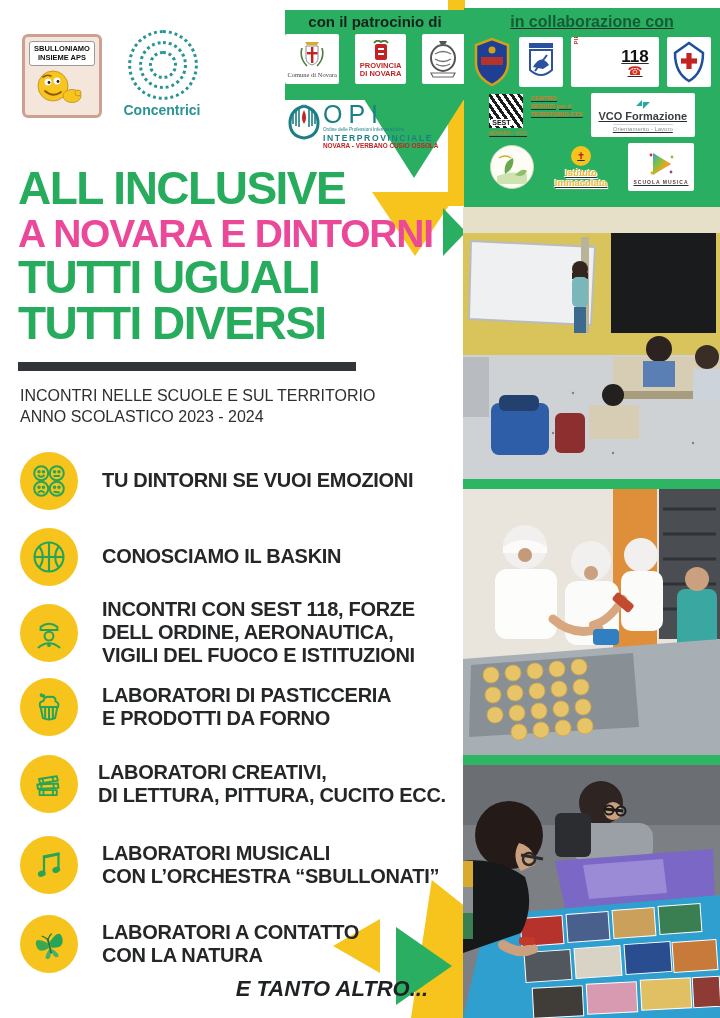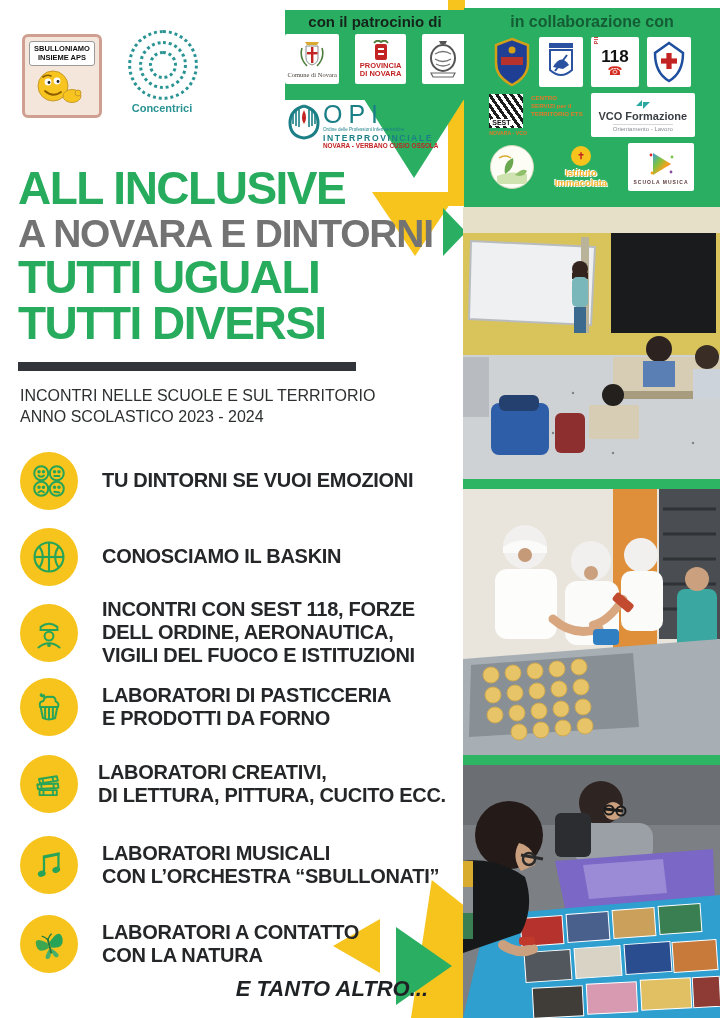--- a/index.html
+++ b/index.html
@@ -22,45 +22,45 @@
   
   .sbul{left:22px;top:34px;width:80px;height:84px;background:#f4e6db;border:3px solid #cfa091;border-radius:6px;box-sizing:border-box;text-align:center;}
   .sbul-plaque{margin:4px auto 0;width:64px;background:#fff;border:1px solid #9a9a9a;border-radius:3px;
                font-size:7.5px;font-weight:800;line-height:1.25;padding:2px 0;color:#111;}
   .conc{left:112px;top:28px;width:100px;height:104px;}
   .conc-rings{position:relative;width:100px;height:72px;}
   .conc-ring{position:absolute;border-radius:50%;border:3px dotted #2a9393;}
   .conc-r1{left:16px;top:2px;width:64px;height:64px;}
   .conc-r2{left:27px;top:13px;width:42px;height:42px;}
   .conc-r3{left:37px;top:23px;width:22px;height:22px;}
-  .conc-label{text-align:center;color:#2a9393;font-size:11px;font-weight:800;margin-top:2px;}
+  .conc-label{text-align:center;color:#2a9393;font-size:14px;font-weight:800;margin-top:2px;}
 
   
   .patro{left:285px;top:10px;width:180px;height:90px;background:#2aaf62;box-sizing:border-box;padding-top:3px;}
   .patro-head{text-align:center;font-size:15px;font-weight:700;color:#15241b;}
   .patro-row{display:flex;justify-content:center;gap:16px;margin-top:4px;}
   .lcard{background:#fff;border-radius:2px;display:flex;flex-direction:column;align-items:center;justify-content:center;overflow:hidden;}
   .card-comune{width:58px;height:50px;}
   .card-prov{width:54px;height:50px;}
   .card-crest3{width:46px;height:50px;}
   .comune-label{font-family:"Liberation Serif",serif;font-size:6.5px;color:#4a443e;margin-top:1px;}
   .prov-label{font-size:7.5px;font-weight:800;color:#c22323;line-height:1.1;text-align:center;}
 
   .opi{left:285px;top:102px;width:160px;height:52px;display:flex;align-items:flex-start;gap:0;}
   .opi-text{line-height:1;}
   .opi-acronym{font-size:25px;letter-spacing:6px;color:#1b7f86;font-weight:400;}
   .opi-small{font-size:4.6px;color:#1b7f86;margin-top:1px;}
   .opi-mid{font-size:8.6px;letter-spacing:1.6px;color:#1b7f86;font-weight:700;margin-top:1px;}
   .opi-bottom{font-size:6.4px;font-weight:800;color:#c22323;margin-top:1px;}
 
   
-  .collab{left:464px;top:8px;width:256px;height:199px;background:#2aaf62;box-sizing:border-box;padding-top:5px;}
+  .collab{left:464px;top:8px;width:256px;height:199px;background:#2aaf62;box-sizing:border-box;padding-top:5px;text-decoration:underline;}
   .collab-head{text-align:center;font-size:16px;font-weight:700;color:#145c34;}
   .collab-row{display:flex;justify-content:center;align-items:center;gap:8px;margin-top:6px;}
-  .card-118{width:48px;height:50px;position:relative;}
+  .card-118{width:48px;height:50px;position:relative;padding-left:40px;}
   .t118{font-size:17px;font-weight:800;color:#111;line-height:1;}
   .t118-reg{position:absolute;left:2px;top:7px;color:#c22323;font-size:5px;font-weight:800;transform:rotate(-90deg);transform-origin:left top;letter-spacing:.5px;}
   .phone{color:#d42a1e;font-size:12px;line-height:1;}
   .card-crest{width:44px;height:50px;}
   .sest{display:flex;align-items:flex-start;gap:4px;}
   .sest-sq{width:34px;height:34px;background:repeating-linear-gradient(55deg,#1d1d1d 0 3px,#fff 3px 6px);position:relative;}
   .sest-mark{position:absolute;left:2px;bottom:2px;background:#fff;color:#111;font-size:7px;font-weight:800;padding:0 1px;}
   .sest-caption{font-size:6.2px;font-weight:800;color:#e07b2a;line-height:1.25;}
   .sest-sub{font-size:5.2px;font-weight:800;color:#e07b2a;margin-top:2px;}
   .card-vco{width:104px;height:44px;}
@@ -70,21 +70,21 @@
   .istituto{display:flex;flex-direction:column;align-items:center;width:78px;}
   .ist-circ{width:20px;height:20px;border-radius:50%;background:#f6c41c;display:flex;align-items:center;justify-content:center;color:#c22323;font-size:9px;font-weight:800;}
   .ist-label{margin-top:2px;font-size:9.5px;font-weight:800;color:#f9b32a;text-align:center;line-height:1.1;
              text-shadow:0 0 1px #fff,0 0 2px #fff,1px 1px 0 #fff,-1px -1px 0 #fff;}
   .card-musica{width:66px;height:48px;}
   .musica-label{font-size:5px;font-weight:800;letter-spacing:1px;color:#5c3b3b;margin-top:1px;}
 
   
   .title{left:18px;top:166px;line-height:1;z-index:3;}
   .t-green{color:#27ab5c;font-weight:800;font-size:46px;letter-spacing:-1.5px;line-height:.99;}
-  .t-dark{color:#737373;font-weight:800;font-size:39px;letter-spacing:-1.2px;line-height:1.12;}
+  .t-dark{color:#ec4899;font-weight:800;font-size:39px;letter-spacing:-1.2px;line-height:1.12;}
   .divider{left:18px;top:362px;width:338px;height:9px;background:#313539;z-index:3;}
   .subtitle{left:20px;top:385px;font-size:16px;font-weight:500;color:#2d2f30;line-height:1.32;z-index:3;}
 
   
   .activity{left:20px;width:430px;display:flex;align-items:center;gap:24px;z-index:3;}
   .a-circle{flex:0 0 58px;width:58px;height:58px;border-radius:50%;background:#f6c41c;display:flex;align-items:center;justify-content:center;}
   .a-label{font-size:20px;font-weight:800;letter-spacing:-.3px;line-height:1.16;color:#242628;}
   .a1{top:452px;} .a2{top:528px;} .a3{top:598px;} .a4{top:678px;}
   .a5{top:755px;gap:20px;} .a6{top:836px;} .a7{top:915px;}
   .more{left:0;top:976px;width:392px;text-align:right;font-size:22px;font-style:italic;font-weight:800;color:#1f2224;z-index:3;padding-left:36px;}

